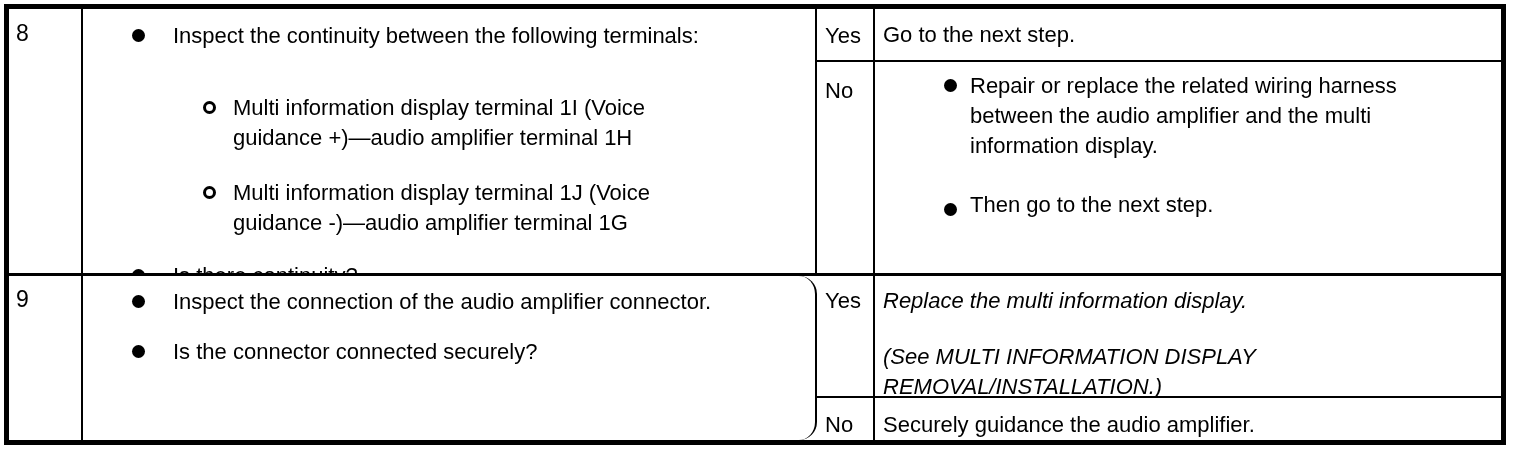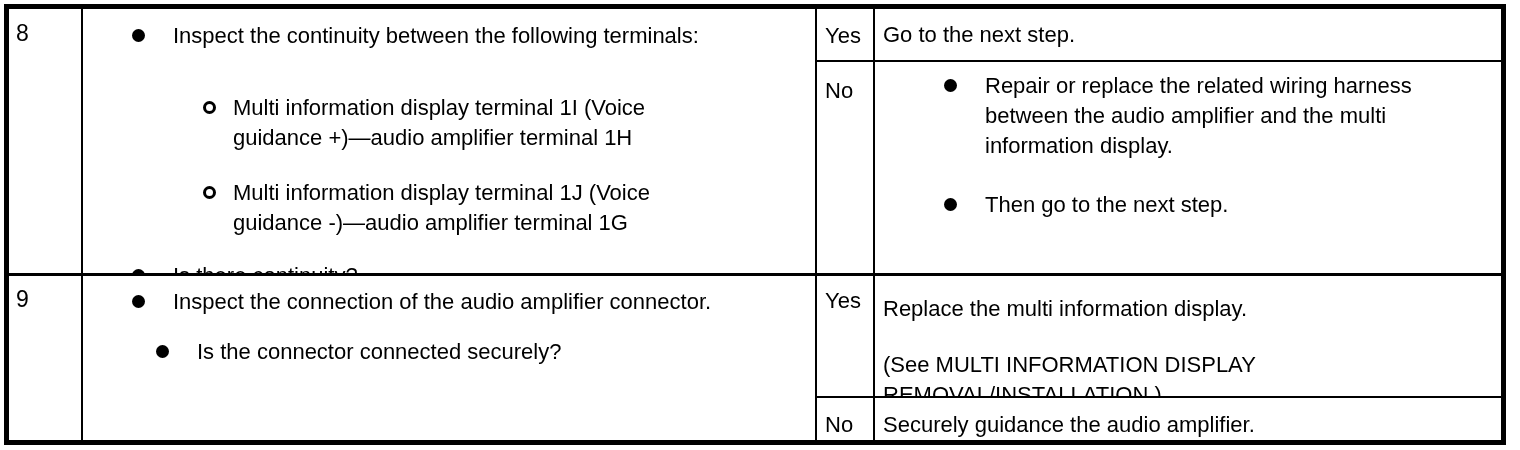--- a/index.html
+++ b/index.html
@@ -55,30 +55,30 @@
   .main-b .txt { margin-left: 28px; }
   .sub-b .ring { margin-left: 120px; }
   .sub-b .txt { margin-left: 17px; width: 500px; }
 
   .d8-first { margin-top: 12px; }
   .d8-sub1  { margin-top: 42px; }
   .d8-sub2  { margin-top: 25px; }
   .d8-q     { margin-top: 23px; }
 
   .d9-first { margin-top: 11px; }
-  .d9-q     { margin-top: 20px; padding-left: 24px; }
+  .d9-q     { margin-top: 20px; }
 
   
   .no8-cell { padding-top: 9px; }
   .a-bullet .dot { margin-left: 69px; }
-  .a-bullet .txt { margin-left: 28px; width: 470px; }
-  .a-then { margin-top: 29px; }
+  .a-bullet .txt { margin-left: 13px; width: 470px; }
+  .a-then { margin-top: 29px; align-items: center; }
 
   
-  .yes9-cell { padding: 18px 0 0 8px; }
+  .yes9-cell { padding: 10px 0 0 8px; font-style: italic; }
   .see-para { margin-top: 26px; width: 520px; }
 
   .no9-cell { padding: 12px 0 0 8px; }
   .no9-result { padding-top: 14px; }
 </style>
 </head>
 <body>
 
 <div class="page">
   <div class="tbl">
@@ -124,21 +124,21 @@
       <div class="bullet-row a-bullet a-then">
         <span class="dot"></span>
         <span class="txt">Then go to the next step.</span>
       </div>
     </div>
 
     <div class="cell num-cell br" style="grid-area: 3 / 1 / 5 / 2; padding-top: 8px;">
       <span>9</span>
     </div>
 
-    <div class="cell desc-cell br" style="grid-area: 3 / 2 / 5 / 3;">
+    <div class="cell desc-cell br" style="grid-area: 3 / 2 / 5 / 3; border-radius: 18px;">
       <div class="bullet-row main-b d9-first">
         <span class="dot"></span>
         <span class="txt">Inspect the connection of the audio amplifier connector.</span>
       </div>
       <div class="bullet-row main-b d9-q">
         <span class="dot"></span>
         <span class="txt">Is the connector connected securely?</span>
       </div>
     </div>
 

